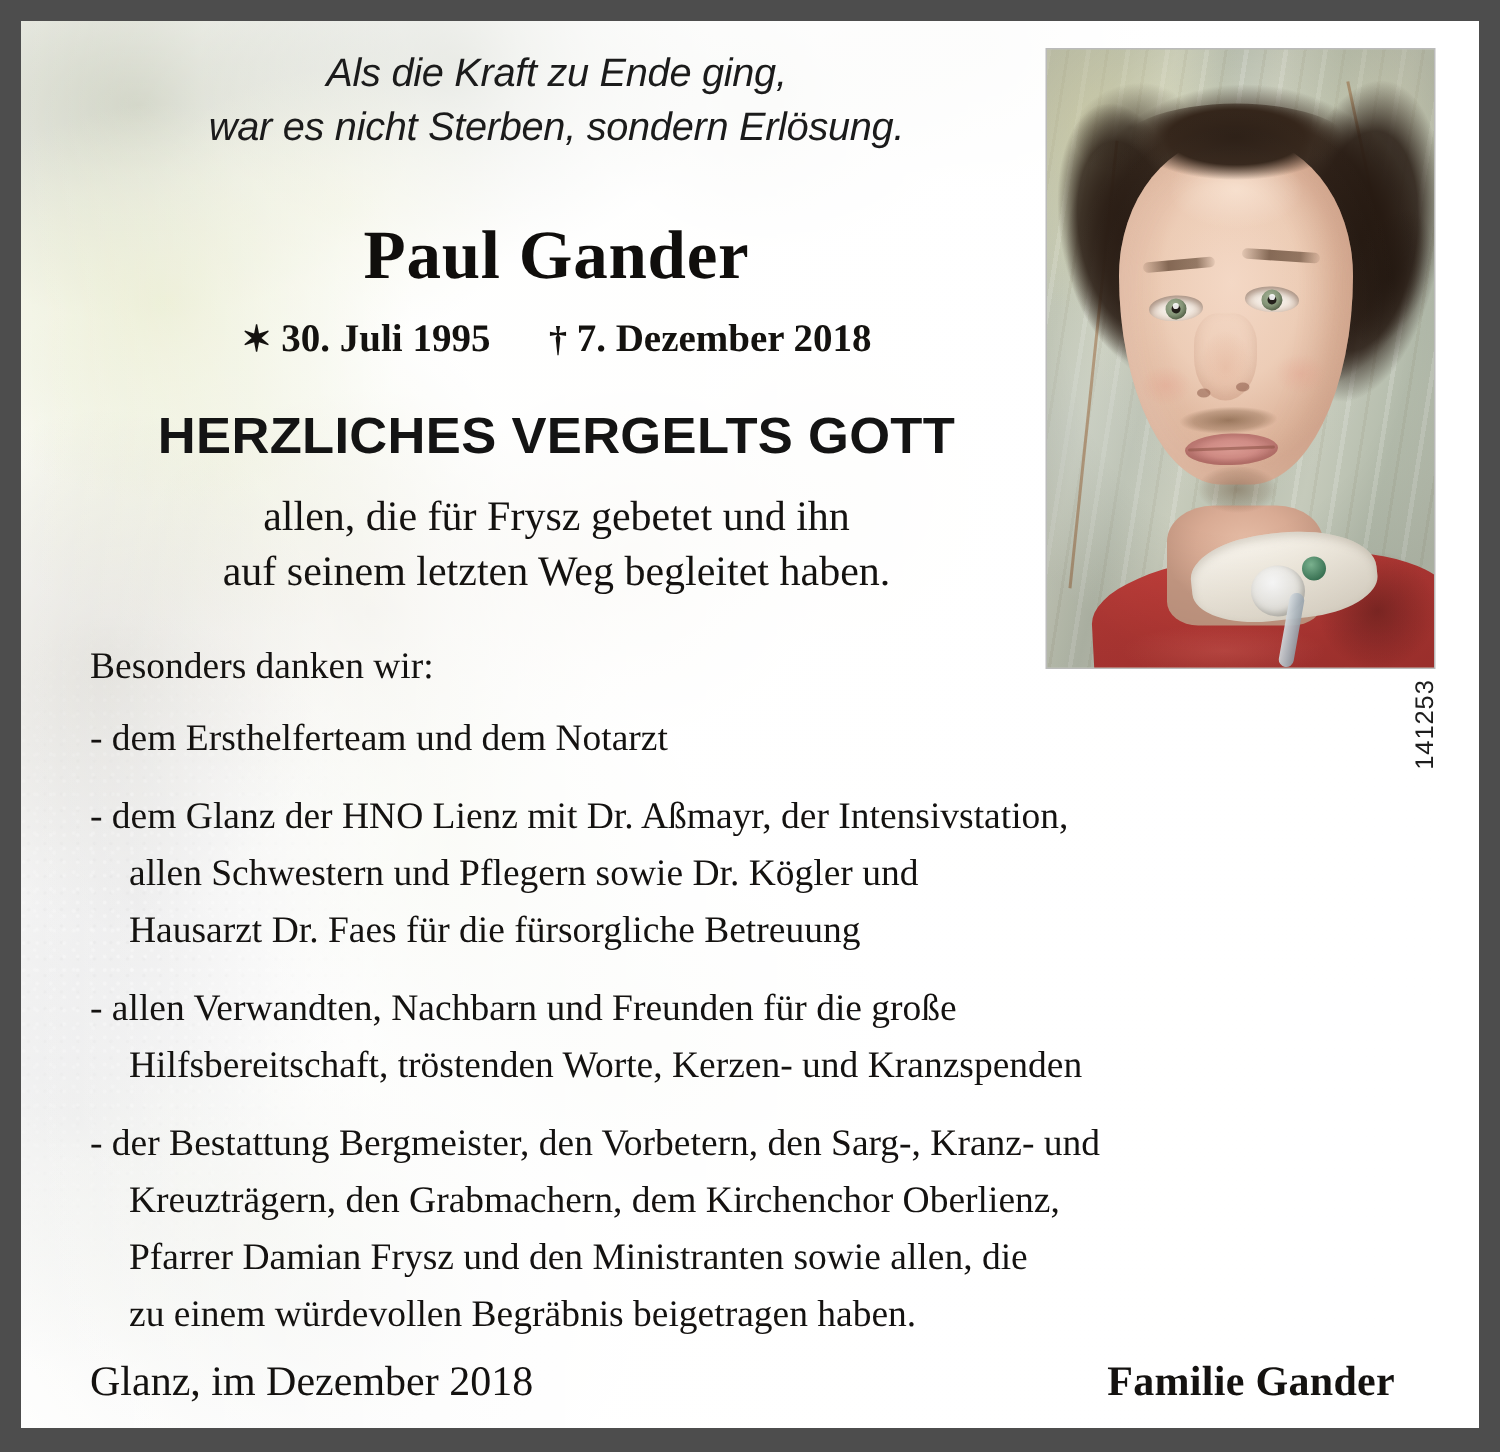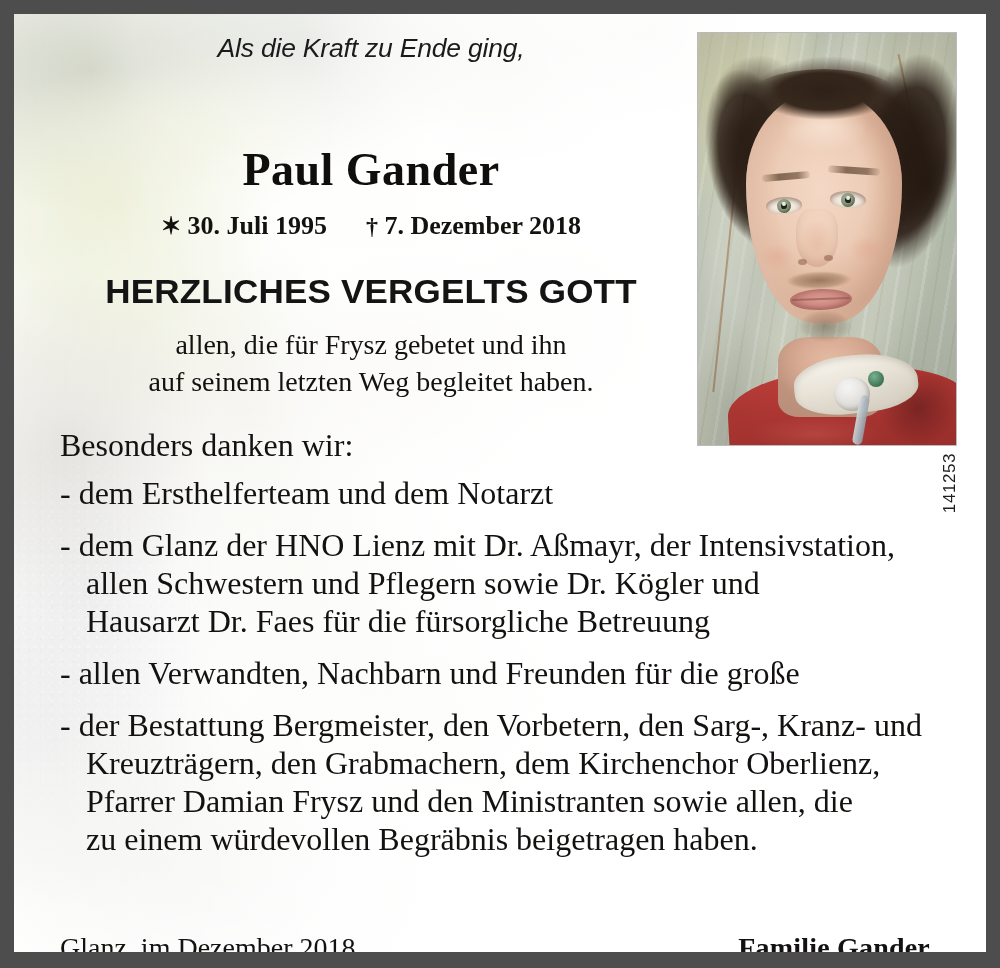--- a/index.html
+++ b/index.html
@@ -178,21 +178,21 @@
     color: #141210;
   }
 
   
   .thanks-block {
     position: absolute;
     left: 46px;
     top: 412px;
     width: 900px;
     font-family: "Liberation Serif", "DejaVu Serif", serif;
-    font-size: 32px;
+    font-size: 25px;
     line-height: 38px;
     color: #141210;
   }
   .thanks-intro { margin: 0 0 10px 0; }
   .thanks-item {
     margin: 0 0 14px 0;
     padding-left: 26px;
     text-indent: -26px;
   }
   .thanks-item .wrap-in { text-indent: 0; text-align: right; }
@@ -204,21 +204,21 @@
     right: 56px;
     top: 892px;
     display: flex;
     justify-content: space-between;
     align-items: baseline;
     font-family: "Liberation Serif", "DejaVu Serif", serif;
     font-size: 28px;
     color: #141210;
   }
   .footer-place { font-weight: normal; }
-  .footer-family { font-weight: bold; letter-spacing: 0.2px; margin-top: 26px; }
+  .footer-family { font-weight: bold; letter-spacing: 0.2px; }
 
   
   .ref-code {
     position: absolute;
     right: 6px;
     top: 50%;
     transform: translateY(-50%) rotate(-90deg);
     transform-origin: center center;
     font-family: "Liberation Sans", "DejaVu Sans", sans-serif;
     font-size: 17px;
@@ -525,20 +525,21 @@
       <div class="ph ph-trach-green"></div>
       <div class="ph ph-trach-tube"></div>
 
       <div class="ph ph-grade"></div>
     </div>
 
     <div class="content">
 
       <div class="quote">
         <div>Als die Kraft zu Ende ging,</div>
+        <div>war es nicht Sterben, sondern Erlösung.</div>
       </div>
 
       <div class="deceased-name">Paul Gander</div>
 
       <div class="dates">
         <span class="sym">✶</span>
         <span>30. Juli 1995</span>
         <span class="date-gap"></span>
         <span class="sym">†</span>
         <span>7. Dezember 2018</span>
@@ -559,20 +560,21 @@
         </p>
 
         <p class="thanks-item">
           <span>- dem Glanz der HNO Lienz mit Dr. Aßmayr, der Intensivstation,</span><br>
           <span class="wrap-in">allen Schwestern und Pflegern sowie Dr. Kögler und</span><br>
           <span class="wrap-in">Hausarzt Dr. Faes für die fürsorgliche Betreuung</span>
         </p>
 
         <p class="thanks-item">
           <span>- allen Verwandten, Nachbarn und Freunden für die große</span><br>
+          <span class="wrap-in">Hilfsbereitschaft, tröstenden Worte, Kerzen- und Kranzspenden</span>
         </p>
 
         <p class="thanks-item">
           <span>- der Bestattung Bergmeister, den Vorbetern, den Sarg-, Kranz- und</span><br>
           <span class="wrap-in">Kreuzträgern, den Grabmachern, dem Kirchenchor Oberlienz,</span><br>
           <span class="wrap-in">Pfarrer Damian Frysz und den Ministranten sowie allen, die</span><br>
           <span class="wrap-in">zu einem würdevollen Begräbnis beigetragen haben.</span>
         </p>
       </div>
 

